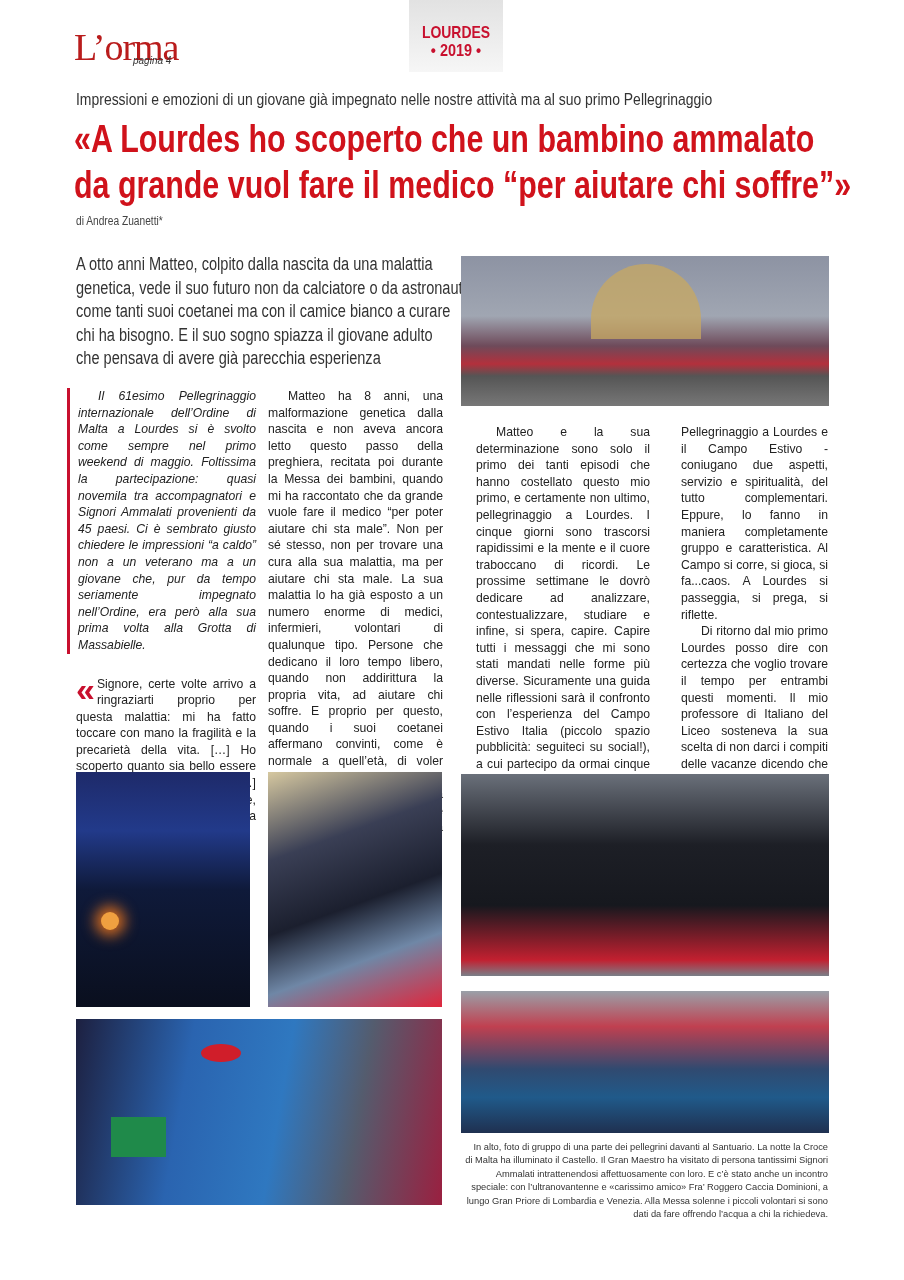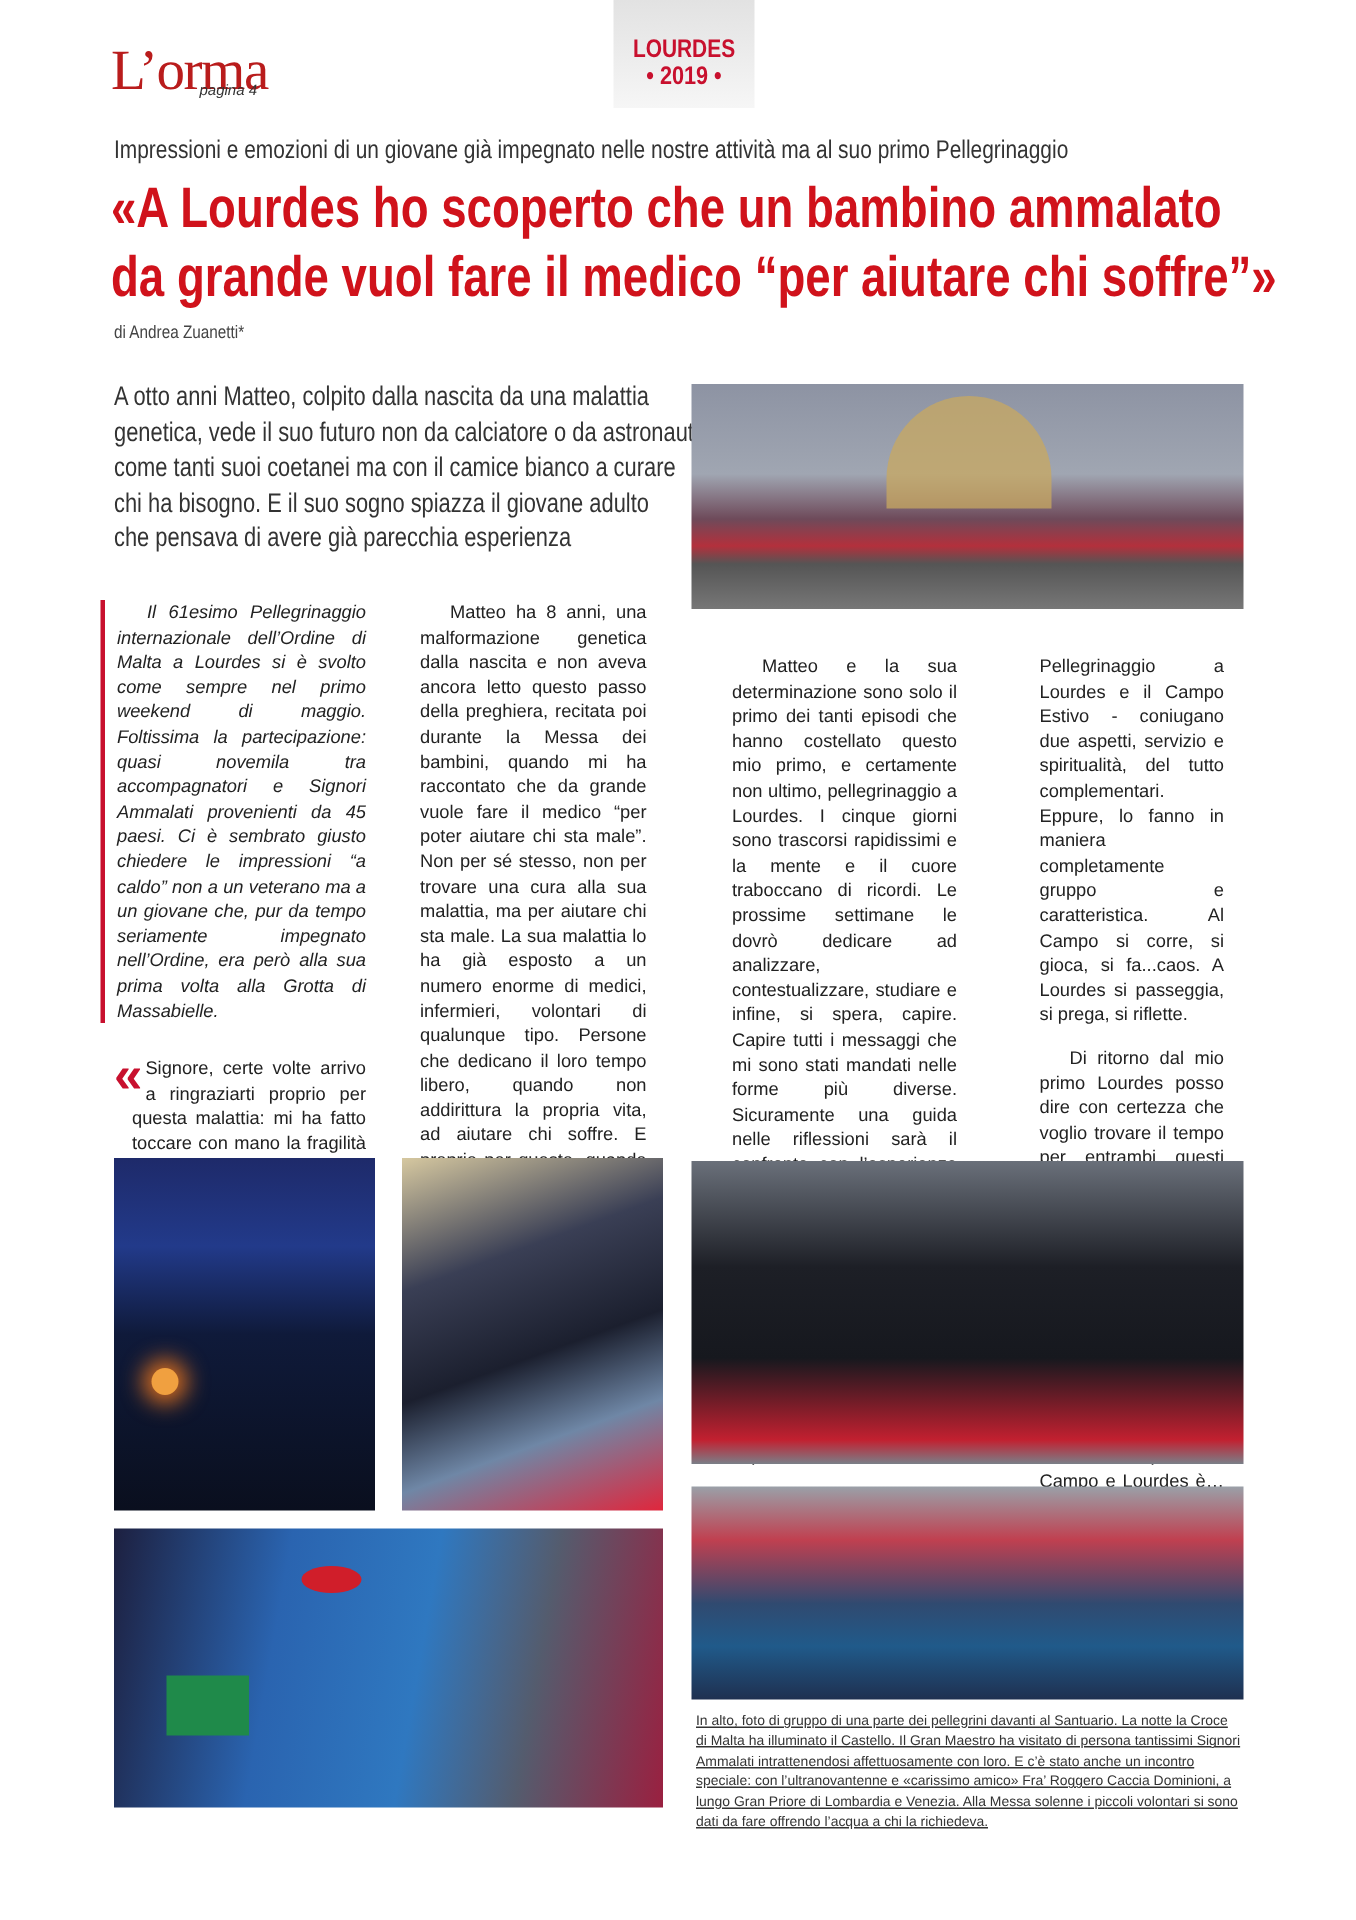--- a/index.html
+++ b/index.html
@@ -11,21 +11,21 @@
   .tab{left:409px;top:0;width:94px;height:72px;background:linear-gradient(#e2e2e2,#f6f6f6);text-align:center;}
   .tab .t1{margin-top:24px;font-weight:bold;color:#c8102e;font-size:17px;line-height:17px;transform:scaleX(0.82);}
   .tab .t2{font-weight:bold;color:#c8102e;font-size:17px;line-height:20px;transform:scaleX(0.85);}
   .kicker{left:76px;top:90px;font-size:17px;color:#333;transform-origin:left top;transform:scaleX(0.82);white-space:nowrap;}
   .title{left:74px;top:116px;color:#d0121b;font-weight:bold;font-size:38px;line-height:46px;white-space:nowrap;transform-origin:left top;transform:scaleX(0.80);}
   .byline{left:76px;top:214px;font-size:12px;color:#444;transform-origin:left top;transform:scaleX(0.85);}
   .lead{left:76px;top:253px;width:470px;font-size:18px;line-height:23.5px;color:#333;transform-origin:left top;transform:scaleX(0.81);}
   .lead div{white-space:nowrap;}
   
   .col{font-size:12.2px;line-height:16.6px;text-align:justify;hyphens:auto;color:#222;}
-  .col p{margin:12px;text-indent:20px;}
+  .col p{margin:0;text-indent:20px;}
   .c1{left:76px;top:388px;width:180px;}
   .c1 .intro{font-style:italic;border-left:3px solid #c8102e;padding-left:8px;margin-left:-9px;}
   .c1 .prayer{margin-top:22px;}
   .c1 .prayer p{text-indent:0;}
   .quote-mark{color:#c8102e;font-size:34px;font-weight:bold;float:left;line-height:26px;margin-right:2px;}
   .c2{left:268px;top:388px;width:175px;}
   .c3{left:476px;top:424px;width:174px;}
   .c4{left:681px;top:424px;width:147px;}
   .signature{text-align:right;font-style:italic;text-indent:0!important;}
   .malta{display:inline-block;width:10px;height:10px;background:#c8102e;border-radius:2px;color:#fff;font-size:8px;line-height:10px;text-align:center;vertical-align:middle;}
@@ -35,21 +35,21 @@
     linear-gradient(180deg,#8d93a3 0%,#a0a6b2 40%,#6e4a5a 60%,#b3303c 72%,#555 80%,#777 100%);}
   .ph-group .arch{position:absolute;left:130px;top:8px;width:110px;height:75px;border-radius:55px 55px 0 0;background:#c8a860;opacity:.75;}
   .ph-night{left:76px;top:772px;width:174px;height:235px;background:linear-gradient(180deg,#1e2a6a 0%,#223a8a 25%,#0f1a3a 50%,#0a0f1e 100%);}
   .ph-night .glow{position:absolute;left:25px;top:140px;width:18px;height:18px;border-radius:50%;background:#f0a040;box-shadow:0 0 14px 6px #d06a20;}
   .ph-master{left:268px;top:772px;width:174px;height:235px;background:linear-gradient(160deg,#d6c8a0 0%,#3a3f55 30%,#1b1f2e 55%,#6f87a6 75%,#e0263c 100%);}
   .ph-water{left:76px;top:1019px;width:366px;height:186px;background:linear-gradient(100deg,#1d2040 0%,#2a64b0 30%,#2f78c0 55%,#545c6e 75%,#9a2040 100%);}
   .ph-water .beret{position:absolute;left:125px;top:25px;width:40px;height:18px;border-radius:50%;background:#d01e2a;}
   .ph-water .box{position:absolute;left:35px;top:98px;width:55px;height:40px;background:#1f8a4a;}
   .ph-grand{left:461px;top:774px;width:368px;height:202px;background:linear-gradient(180deg,#6a707a 0%,#1d1f26 35%,#16181e 65%,#c22030 92%,#7a7f88 100%);}
   .ph-crowd{left:461px;top:991px;width:368px;height:142px;background:linear-gradient(180deg,#9aa0a8 0%,#c04050 25%,#304a70 55%,#205a8a 75%,#1f3050 100%);}
-  .caption{left:464px;top:1141px;width:364px;font-size:9.3px;line-height:13.4px;text-align:left;color:#333;text-decoration:underline;}
+  .caption{left:464px;top:1141px;width:364px;font-size:9.3px;line-height:13.4px;text-align:right;color:#333;}
 </style>
 </head>
 <body>
 
 <div class="abs logo">L’orma</div>
 <div class="abs pagina">pagina 4</div>
 <div class="abs tab">
   <div class="t1">LOURDES</div>
   <div class="t2">• 2019 •</div>
 </div>

